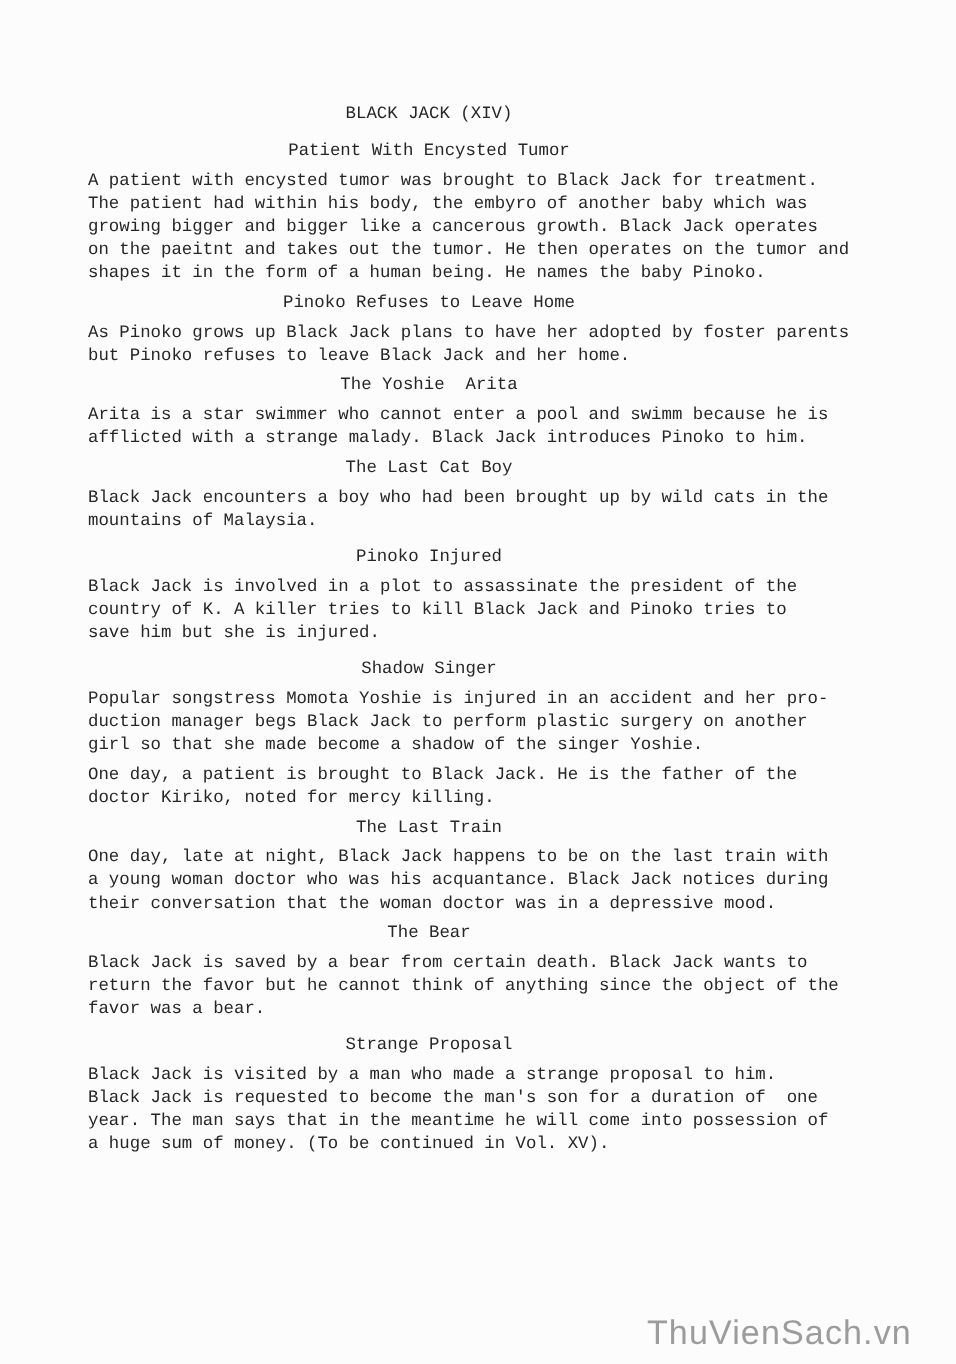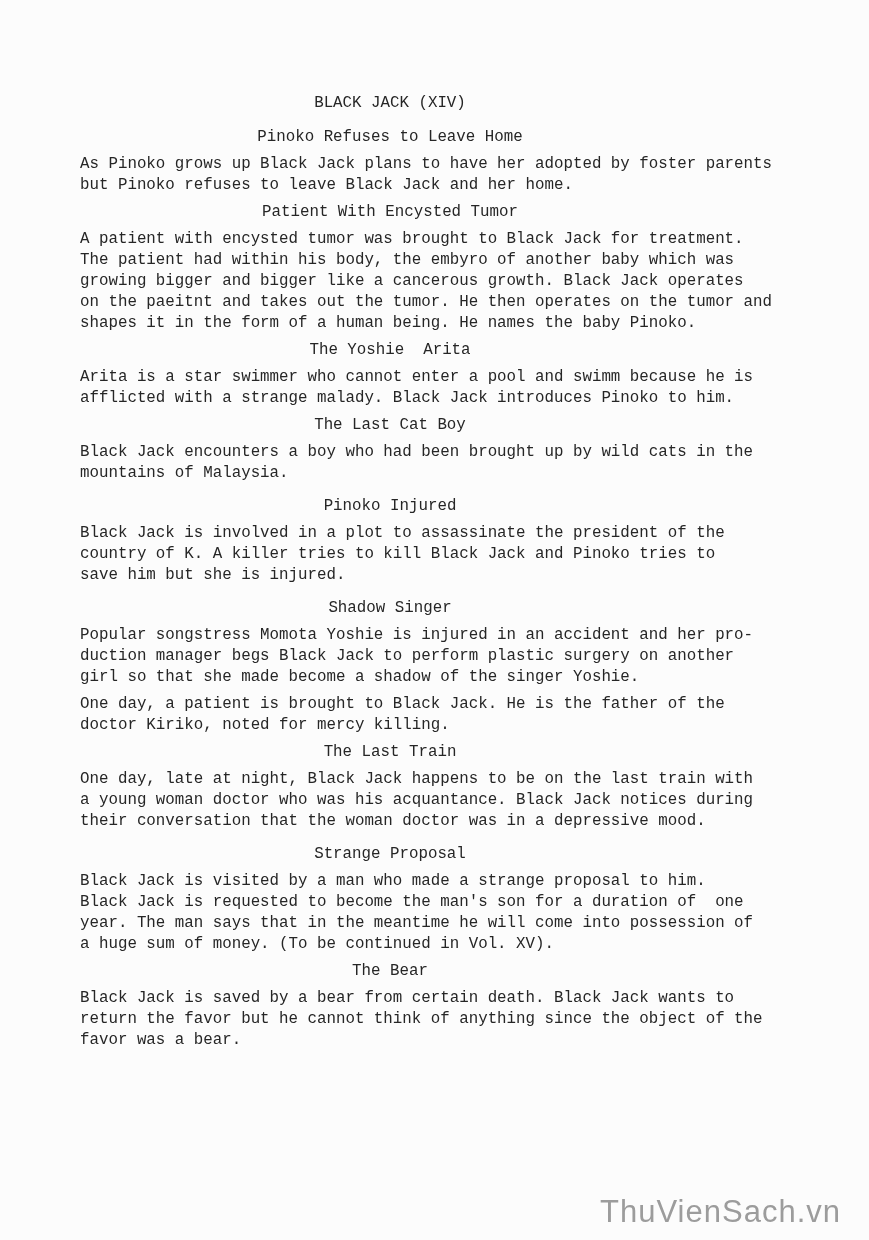--- a/index.html
+++ b/index.html
@@ -40,49 +40,49 @@
   }
   .story-section.tight .section-heading {
     margin-top: 12px;
   }
   .section-body {
     margin: 6px 0 0 0;
     white-space: pre;
   }
   .watermark {
     position: absolute;
-    right: 28px;
+    right: 40px;
     bottom: 10px;
     font-family: "Liberation Sans", sans-serif;
     font-size: 31px;
     line-height: 36px;
     letter-spacing: 1px;
     font-weight: 400;
     color: var(--watermark, #9c9c9c);
   }
 </style>
 </head>
 <body>
 
 <div class="page" style="--ink: #262626; --paper: #fcfcfc; --watermark: #9c9c9c;">
   <div class="page-title">BLACK JACK (XIV)</div>
 
   <div id="sections">
       <div class="story-section">
-        <div class="section-heading">Pinoko Refuses to Leave Home</div>
-        <div class="section-body">As Pinoko grows up Black Jack plans to have her adopted by foster parents
-but Pinoko refuses to leave Black Jack and her home.</div>
-      </div>
-      <div class="story-section">
         <div class="section-heading">Patient With Encysted Tumor</div>
         <div class="section-body">A patient with encysted tumor was brought to Black Jack for treatment.
 The patient had within his body, the embyro of another baby which was
 growing bigger and bigger like a cancerous growth. Black Jack operates
 on the paeitnt and takes out the tumor. He then operates on the tumor and
 shapes it in the form of a human being. He names the baby Pinoko.</div>
+      </div>
+      <div class="story-section">
+        <div class="section-heading">Pinoko Refuses to Leave Home</div>
+        <div class="section-body">As Pinoko grows up Black Jack plans to have her adopted by foster parents
+but Pinoko refuses to leave Black Jack and her home.</div>
       </div>
       <div class="story-section">
         <div class="section-heading">The Yoshie  Arita</div>
         <div class="section-body">Arita is a star swimmer who cannot enter a pool and swimm because he is
 afflicted with a strange malady. Black Jack introduces Pinoko to him.</div>
       </div>
       <div class="story-section">
         <div class="section-heading">The Last Cat Boy</div>
         <div class="section-body">Black Jack encounters a boy who had been brought up by wild cats in the
 mountains of Malaysia.</div>
@@ -102,29 +102,29 @@
       <div class="story-section">
         <div class="section-body">One day, a patient is brought to Black Jack. He is the father of the
 doctor Kiriko, noted for mercy killing.</div>
       </div>
       <div class="story-section">
         <div class="section-heading">The Last Train</div>
         <div class="section-body">One day, late at night, Black Jack happens to be on the last train with
 a young woman doctor who was his acquantance. Black Jack notices during
 their conversation that the woman doctor was in a depressive mood.</div>
       </div>
+      <div class="story-section">
+        <div class="section-heading">The Bear</div>
+        <div class="section-body">Black Jack is saved by a bear from certain death. Black Jack wants to
+return the favor but he cannot think of anything since the object of the
+favor was a bear.</div>
+      </div>
       <div class="story-section tight">
         <div class="section-heading">Strange Proposal</div>
         <div class="section-body">Black Jack is visited by a man who made a strange proposal to him.
 Black Jack is requested to become the man's son for a duration of  one
 year. The man says that in the meantime he will come into possession of
 a huge sum of money. (To be continued in Vol. XV).</div>
       </div>
-      <div class="story-section">
-        <div class="section-heading">The Bear</div>
-        <div class="section-body">Black Jack is saved by a bear from certain death. Black Jack wants to
-return the favor but he cannot think of anything since the object of the
-favor was a bear.</div>
-      </div>
     </div>
 
   <div class="watermark">ThuVienSach.vn</div>
 </div>
 
 </body></html>

